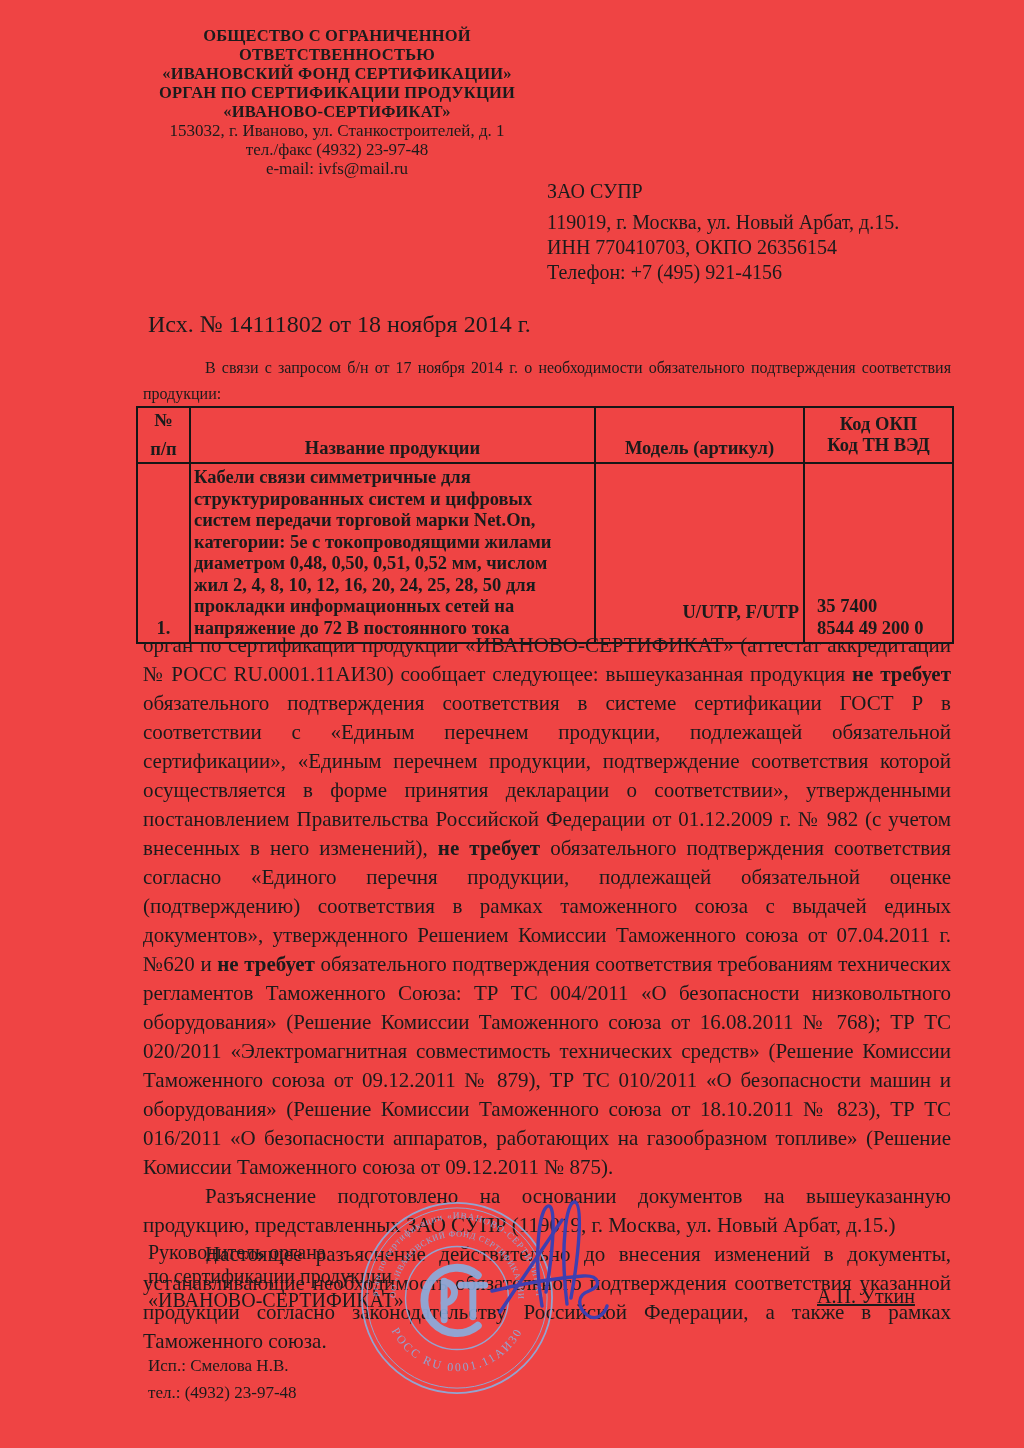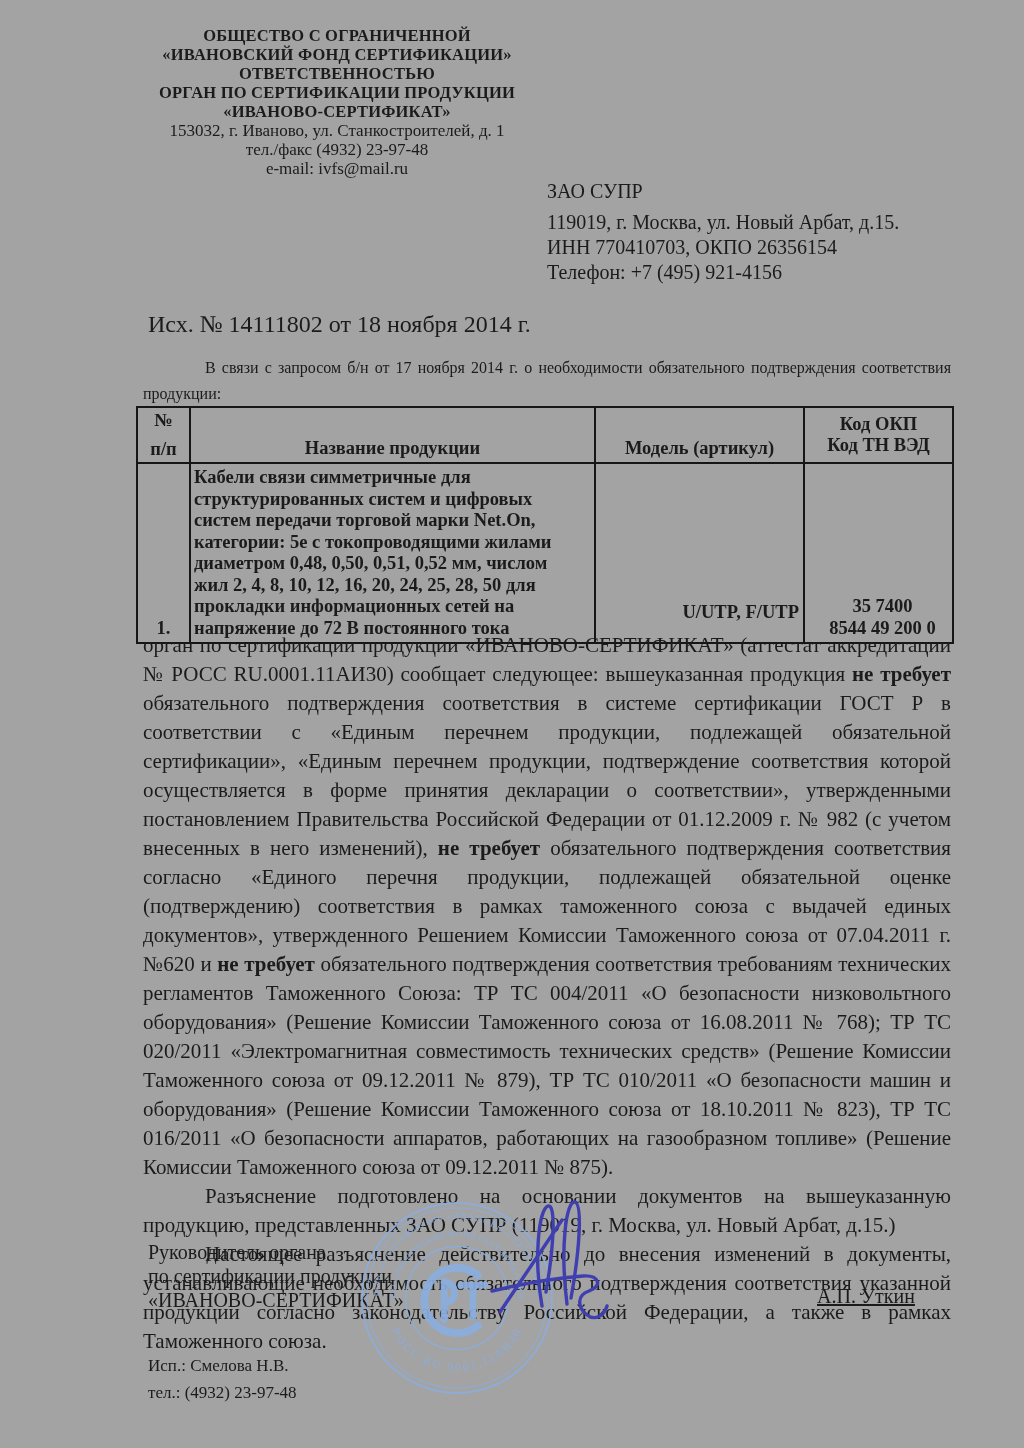--- a/index.html
+++ b/index.html
@@ -1,18 +1,18 @@
 <!DOCTYPE html>
 <html><head>
 <meta charset="utf-8">
 <style>
   * { margin: 0; padding: 0; box-sizing: border-box; }
   html, body { width: 1024px; background: #ffffff; }
   body { position: relative; height: 1448px; font-family: "Liberation Serif", "DejaVu Serif", serif; color: #1b1b1b; }
-  .page { position: absolute; inset: 0; background: #a3a3a3; overflow: hidden; }
+  .page { position: absolute; inset: 0; background: #ef4444; overflow: hidden; }
 
   
   .letterhead { position: absolute; left: 147px; top: 26px; width: 380px; text-align: center; line-height: 19px; }
   .letterhead .lh-bold { font-weight: bold; font-size: 16.5px; letter-spacing: 0.2px; }
   .letterhead .lh-normal { font-size: 17px; }
 
   
   .recipient { position: absolute; left: 547px; top: 179px; width: 400px; font-size: 20px; line-height: 25px; }
   .recipient .r-name { margin-bottom: 6px; }
 
@@ -31,21 +31,21 @@
   .prod-table col.c-code { width: 149px; }
   .prod-table th, .prod-table td { border: 2px solid #161616; font-size: 18.5px; }
   .prod-table th { font-weight: bold; height: 46px; vertical-align: middle; text-align: center; line-height: 21px; padding: 2px 2px; }
   .prod-table th.h-num { vertical-align: top; }
   .prod-table th.h-num .h2 { margin-top: 8px; }
   .prod-table th.h-name, .prod-table th.h-model { vertical-align: bottom; padding-bottom: 3px; border-radius: 10px; }
   .prod-table td { font-weight: bold; line-height: 21.5px; }
   .prod-table td.d-num { vertical-align: bottom; text-align: center; padding-bottom: 3px; height: 176px; }
   .prod-table td.d-name { vertical-align: top; padding: 3px 8px 3px 3px; text-align: left; }
   .prod-table td.d-model { vertical-align: bottom; padding: 3px 4px 19px 14px; text-align: right; }
-  .prod-table td.d-code { vertical-align: bottom; padding: 3px 4px 3px 12px; text-align: center; border-radius: 28px; }
+  .prod-table td.d-code { vertical-align: bottom; padding: 3px 4px 3px 12px; text-align: left; border-radius: 28px; }
 
   
   .body-text { position: absolute; left: 143px; top: 631px; width: 808px; font-size: 21px; line-height: 29px; text-align: justify; }
   .body-text p.indent { text-indent: 62px; }
   .body-text b { font-weight: bold; }
 
   
   .sig-block { position: absolute; left: 148px; top: 1240px; font-size: 20px; line-height: 24px; }
   .signer-name { position: absolute; left: 817px; top: 1285px; font-size: 20px; text-decoration: underline; }
 
@@ -56,22 +56,22 @@
   .stamp { position: absolute; left: 358px; top: 1199px; width: 198px; height: 198px; opacity: 0.92; }
   .autograph { position: absolute; left: 486px; top: 1194px; width: 140px; height: 152px; }
 </style>
 </head>
 <body>
 
 <div class="page">
 
   <div class="letterhead">
     <div class="lh-bold">ОБЩЕСТВО С ОГРАНИЧЕННОЙ</div>
+    <div class="lh-bold">ОТВЕТСТВЕННОСТЬЮ</div>
     <div class="lh-bold">«ИВАНОВСКИЙ ФОНД СЕРТИФИКАЦИИ»</div>
-    <div class="lh-bold">ОТВЕТСТВЕННОСТЬЮ</div>
     <div class="lh-bold">ОРГАН ПО СЕРТИФИКАЦИИ ПРОДУКЦИИ</div>
     <div class="lh-bold">«ИВАНОВО-СЕРТИФИКАТ»</div>
     <div class="lh-normal">153032, г. Иваново, ул. Станкостроителей, д. 1</div>
     <div class="lh-normal">тел./факс (4932) 23-97-48</div>
     <div class="lh-normal">e-mail: ivfs@mail.ru</div>
   </div>
 
   <div class="recipient">
     <div class="r-name">ЗАО СУПР</div>
     <div>119019, г. Москва, ул. Новый Арбат, д.15.</div>

